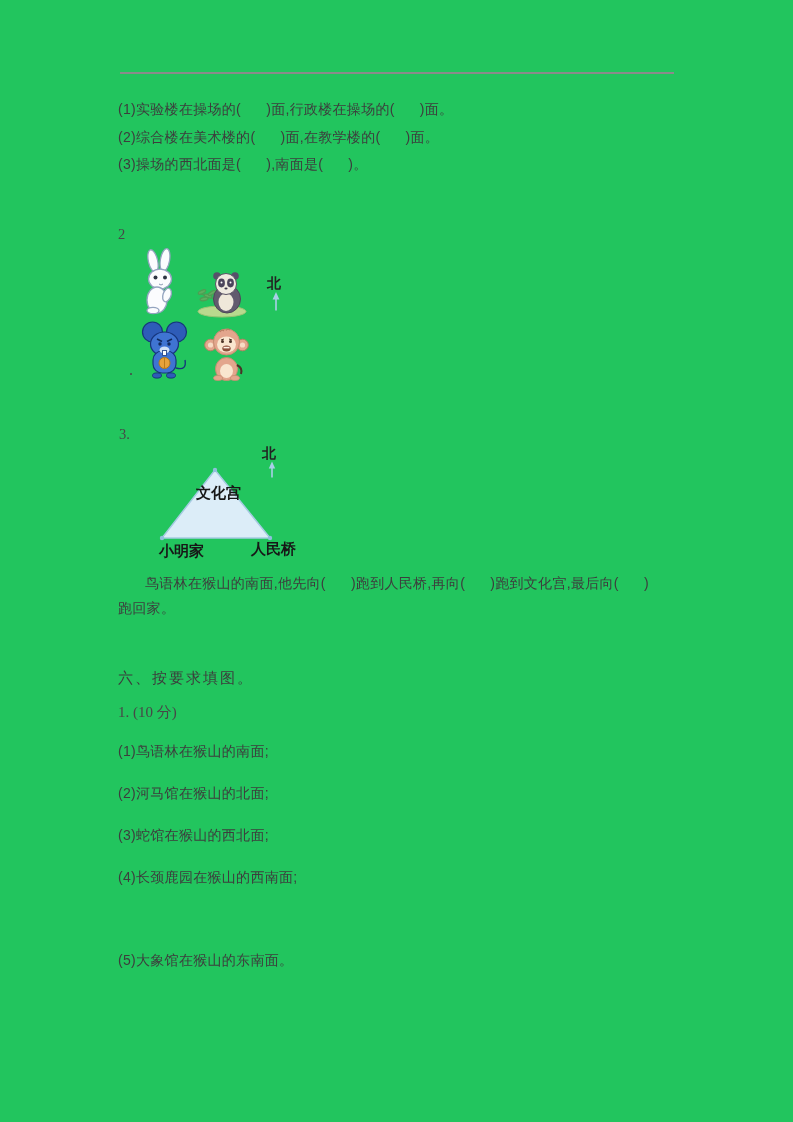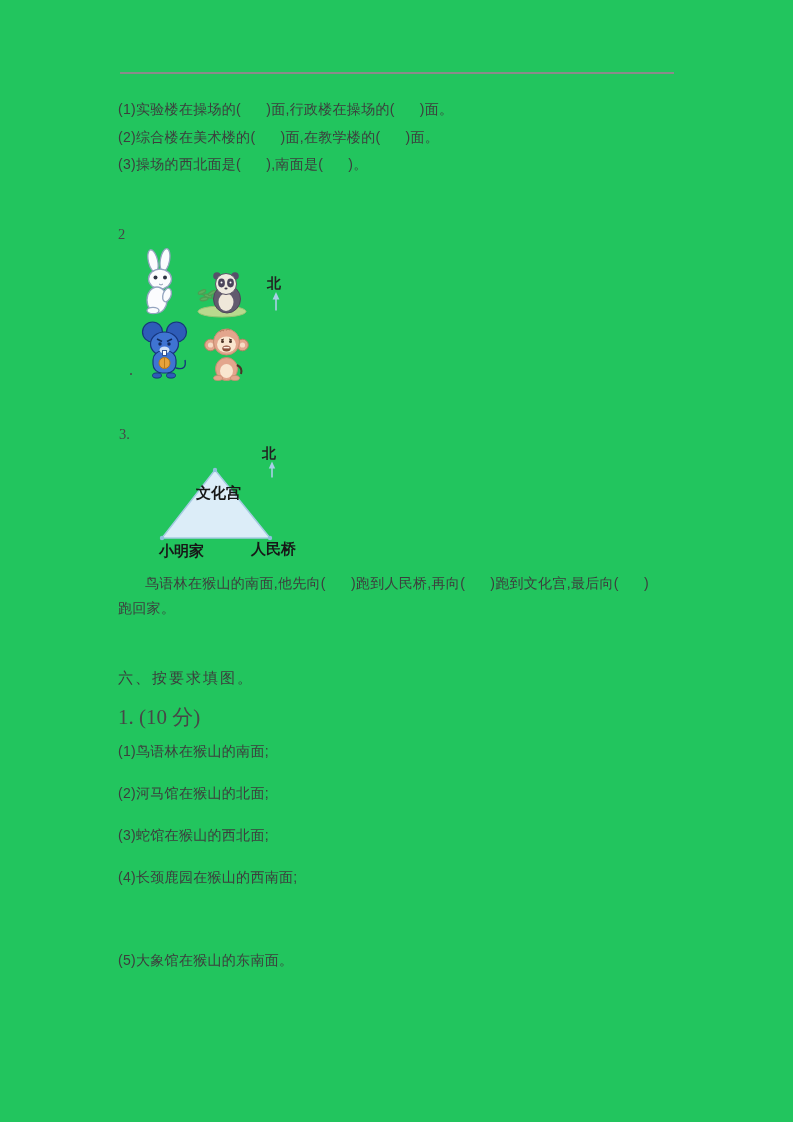--- a/index.html
+++ b/index.html
@@ -159,21 +159,21 @@
       <rect x="4.2" y="6.5" width="1.6" height="10" fill="#a9cfe8"></rect>
     </svg>
   </div>
   <div class="abs kai" style="left:159px;top:542px;">小明家</div>
   <div class="abs kai" style="left:251px;top:540px;">人民桥</div>
 
   <div class="abs t" style="left:145px;top:574px;">鸟语林在猴山的南面,他先向(      )跑到人民桥,再向(      )跑到文化宫,最后向(      )</div>
   <div class="abs t" style="left:118px;top:599px;">跑回家。</div>
 
   <div class="abs heading" style="left:118px;top:669px;">六、按要求填图。</div>
-  <div class="abs serif" style="left:118px;top:703px;font-size:21px;">1. (10 分)</div>
+  <div class="abs serif" style="left:118px;top:703px;font-size:15px;">1. (10 分)</div>
 
   <div class="abs t" style="left:118px;top:742px;">(1)鸟语林在猴山的南面;</div>
   <div class="abs t" style="left:118px;top:784px;">(2)河马馆在猴山的北面;</div>
   <div class="abs t" style="left:118px;top:826px;">(3)蛇馆在猴山的西北面;</div>
   <div class="abs t" style="left:118px;top:868px;">(4)长颈鹿园在猴山的西南面;</div>
   <div class="abs t" style="left:118px;top:910px;margin-top:41px;">(5)大象馆在猴山的东南面。</div>
 
 </div>
 
 </body></html>

